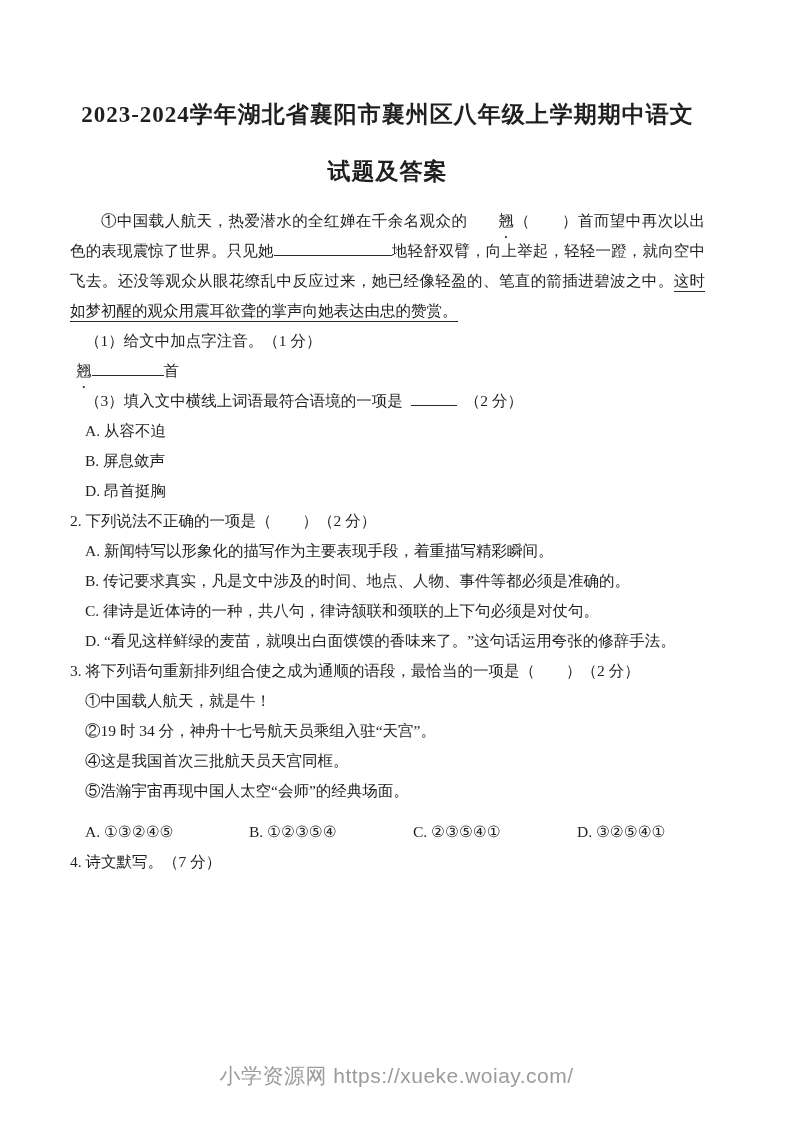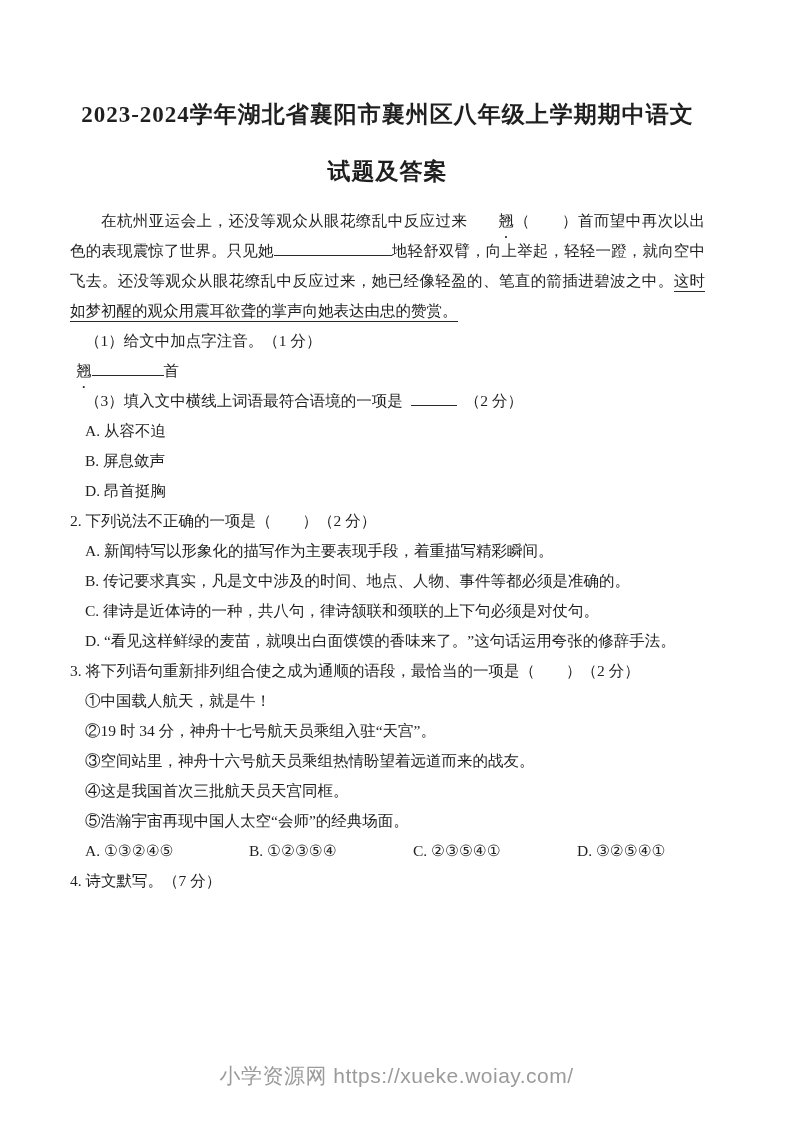--- a/index.html
+++ b/index.html
@@ -46,21 +46,21 @@
     content: "\2022";
     position: absolute;
     left: 50%; transform: translateX(-50%);
     bottom: -0.62em;
     font-size: 0.55em;
     line-height: 1;
     color: #1f1f1f;
   }
 
   .opts-row .opt-col { display: inline-block; width: 164px; }
-  .opts-row .opt-col:last-child { width: auto; }
+  .opts-row .opt-col:last-child { width: auto; margin-top: 11px; }
 
   .footer {
     position: absolute;
     left: 0; right: 0; top: 1062px;
     text-align: center;
     color: #9b9b9b;
     font-size: 21px;
     font-family: "Liberation Sans", "DejaVu Sans", sans-serif;
     letter-spacing: 0.5px;
   }
@@ -68,21 +68,21 @@
 </head>
 <body>
 
 <div class="page">
   <div class="content">
 
     <h1 class="title">2023-2024学年湖北省襄阳市襄州区八年级上学期期中语文试题及答案</h1>
 
 
 
-    <p class="line para"><span>在杭州亚运会上，还没等观众从眼花缭乱中反应过来</span><span class="dotted">翘</span><span>（　　）首而望中再次以出色的表现震惊了世界。只见她</span><span class="blank blank-fill"></span><span>地轻舒双臂，向上举起，轻轻一蹬，就向空中飞去。还没等观众从眼花缭乱中反应过来，她已经像轻盈的、笔直的箭插进碧波之中。</span><span class="u">这时如梦初醒的观众用震耳欲聋的掌声向她表达由忠的赞赏。</span></p>
+    <p class="line para"><span>①中国载人航天，热爱潜水的全红婵在千余名观众的</span><span class="dotted">翘</span><span>（　　）首而望中再次以出色的表现震惊了世界。只见她</span><span class="blank blank-fill"></span><span>地轻舒双臂，向上举起，轻轻一蹬，就向空中飞去。还没等观众从眼花缭乱中反应过来，她已经像轻盈的、笔直的箭插进碧波之中。</span><span class="u">这时如梦初醒的观众用震耳欲聋的掌声向她表达由忠的赞赏。</span></p>
 
     <div class="line ind">（1）给文中加点字注音。（1 分）</div>
 
     <div class="line ind-sm"><span class="dotted">翘</span><span class="blank blank-pinyin"></span><span>首</span></div>
 
 
     <div class="line ind"><span>（3）填入文中横线上词语最符合语境的一项是</span><span class="blank blank-choice"></span><span>（2 分）</span></div>
 
     <div class="line ind">A. 从容不迫</div>
     <div class="line ind">B. 屏息敛声</div>
@@ -90,21 +90,20 @@
 
     <div class="line">2. 下列说法不正确的一项是（　　）（2 分）</div>
     <div class="line ind">A. 新闻特写以形象化的描写作为主要表现手段，着重描写精彩瞬间。</div>
     <div class="line ind">B. 传记要求真实，凡是文中涉及的时间、地点、人物、事件等都必须是准确的。</div>
     <div class="line ind">C. 律诗是近体诗的一种，共八句，律诗颔联和颈联的上下句必须是对仗句。</div>
     <div class="line ind">D. “看见这样鲜绿的麦苗，就嗅出白面馍馍的香味来了。”这句话运用夸张的修辞手法。</div>
 
     <div class="line">3. 将下列语句重新排列组合使之成为通顺的语段，最恰当的一项是（　　）（2 分）</div>
     <div class="line ind">①中国载人航天，就是牛！</div>
     <div class="line ind">②19 时 34 分，神舟十七号航天员乘组入驻“天宫”。</div>
-    <div class="line ind">③空间站里，神舟十六号航天员乘组热情盼望着远道而来的战友。</div>
     <div class="line ind">④这是我国首次三批航天员天宫同框。</div>
     <div class="line ind">⑤浩瀚宇宙再现中国人太空“会师”的经典场面。</div>
 
     <div class="line ind opts-row">
       <span class="opt-col">A. ①③②④⑤</span><span class="opt-col">B. ①②③⑤④</span><span class="opt-col">C. ②③⑤④①</span><span class="opt-col">D. ③②⑤④①</span>
     </div>
 
     <div class="line">4. 诗文默写。（7 分）</div>
 
   </div>

